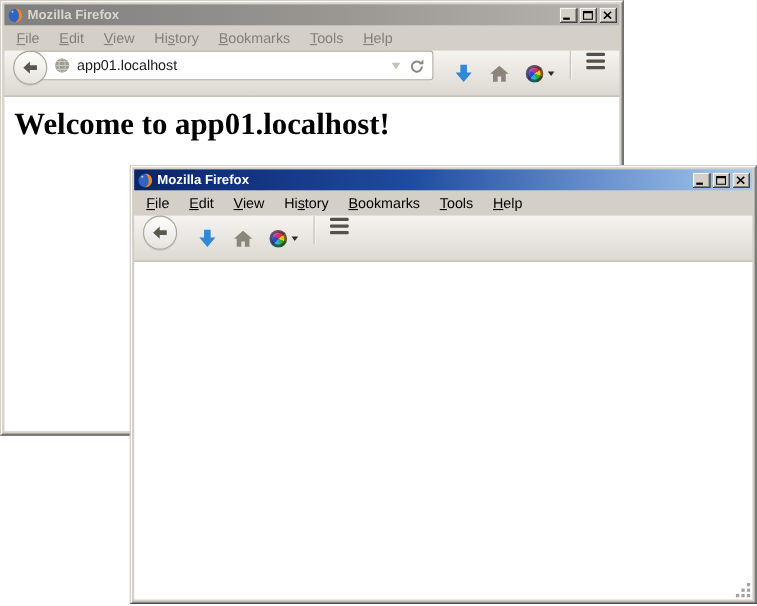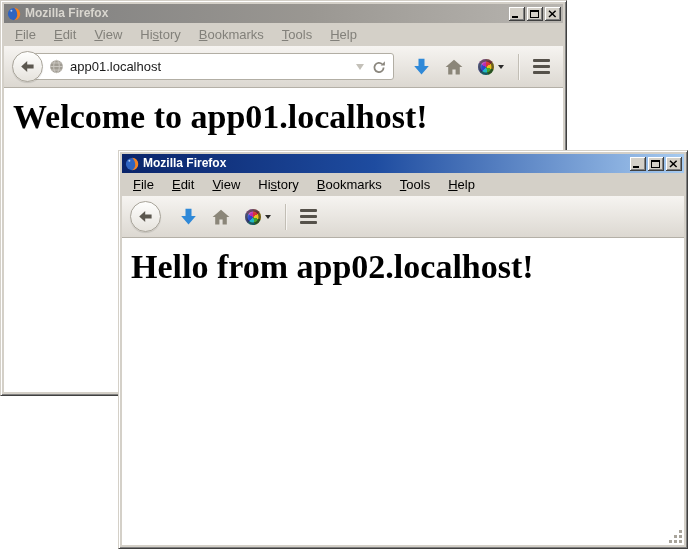--- a/index.html
+++ b/index.html
@@ -39,21 +39,21 @@
 
   
   .menubar { height:23px; flex:0 0 23px; display:flex; align-items:center; padding-left:2px;text-align:right; }
   .mi { padding:3px 9px; font-size:13px; white-space:nowrap; }
   .win1 .mi { color:#82807a; }
   .win2 .mi { color:#000000; }
   .mi u { text-decoration:underline; }
 
   
   .toolbar {
-    height:42px; flex:0 0 42px; display:flex; align-items:center;
+    height:42px; flex:0 0 42px; display:flex; 
     padding:0 8px; background:linear-gradient(#f6f4f1,#dcd8d1);
     border-bottom:1px solid #b4b0a7;
   }
   .backbtn {
     width:31px; height:31px; border-radius:50%; flex:0 0 31px;
     background:linear-gradient(#fefefd,#e6e3dd);
     border:1px solid #a8a49a; z-index:2;
     display:flex; align-items:center; justify-content:center;
     box-shadow:0 1px 1px rgba(0,0,0,.12);
   }
@@ -80,21 +80,21 @@
   }
   .caret { width:0; height:0; border:3px solid transparent; border-top:4px solid #2b2b2b; margin-left:4px; margin-top:4px; }
   .sep { width:1px; height:26px; background:#c2beb5; box-shadow:1px 0 0 #f7f5f2; margin:0 12px 0 14px; }
   .hamb { display:flex; flex-direction:column; gap:3px; padding:2px; }
   .hamb b { width:17px; height:3px; background:#55514a; border-radius:1px; }
 
   
   .content { flex:1; background:#ffffff; position:relative; overflow:hidden; }
   .content h1 {
     font-family:"Liberation Serif", serif; font-weight:bold;
-    font-size:34px; color:#000; margin:10px 0 0 9px; white-space:nowrap;
+    font-size:28px; color:#000; margin:10px 0 0 9px; white-space:nowrap;
   }
   .grip { position:absolute; right:1px; bottom:1px; width:14px; height:14px; }
   .grip i { position:absolute; width:3px; height:3px; background:#a8a49b; box-shadow:1px 1px 0 #ffffff; }
   .grip i:nth-child(1){ right:1px;  bottom:1px; }
   .grip i:nth-child(2){ right:1px;  bottom:6px; }
   .grip i:nth-child(3){ right:6px;  bottom:1px; }
   .grip i:nth-child(4){ right:1px;  bottom:11px; }
   .grip i:nth-child(5){ right:6px;  bottom:6px; }
   .grip i:nth-child(6){ right:11px; bottom:1px; }
 </style>
@@ -243,21 +243,20 @@
       <span class="caret"></span>
     </span>
     <span class="sep"></span>
     <span class="hamb">
         <b></b>
         <b></b>
         <b></b>
       </span>
   </div>
   <div class="content">
-    <h1>Hello from app02.localhost!</h1>
     <span class="grip">
         <i></i>
         <i></i>
         <i></i>
         <i></i>
         <i></i>
         <i></i>
       </span>
   </div>
 </div>

